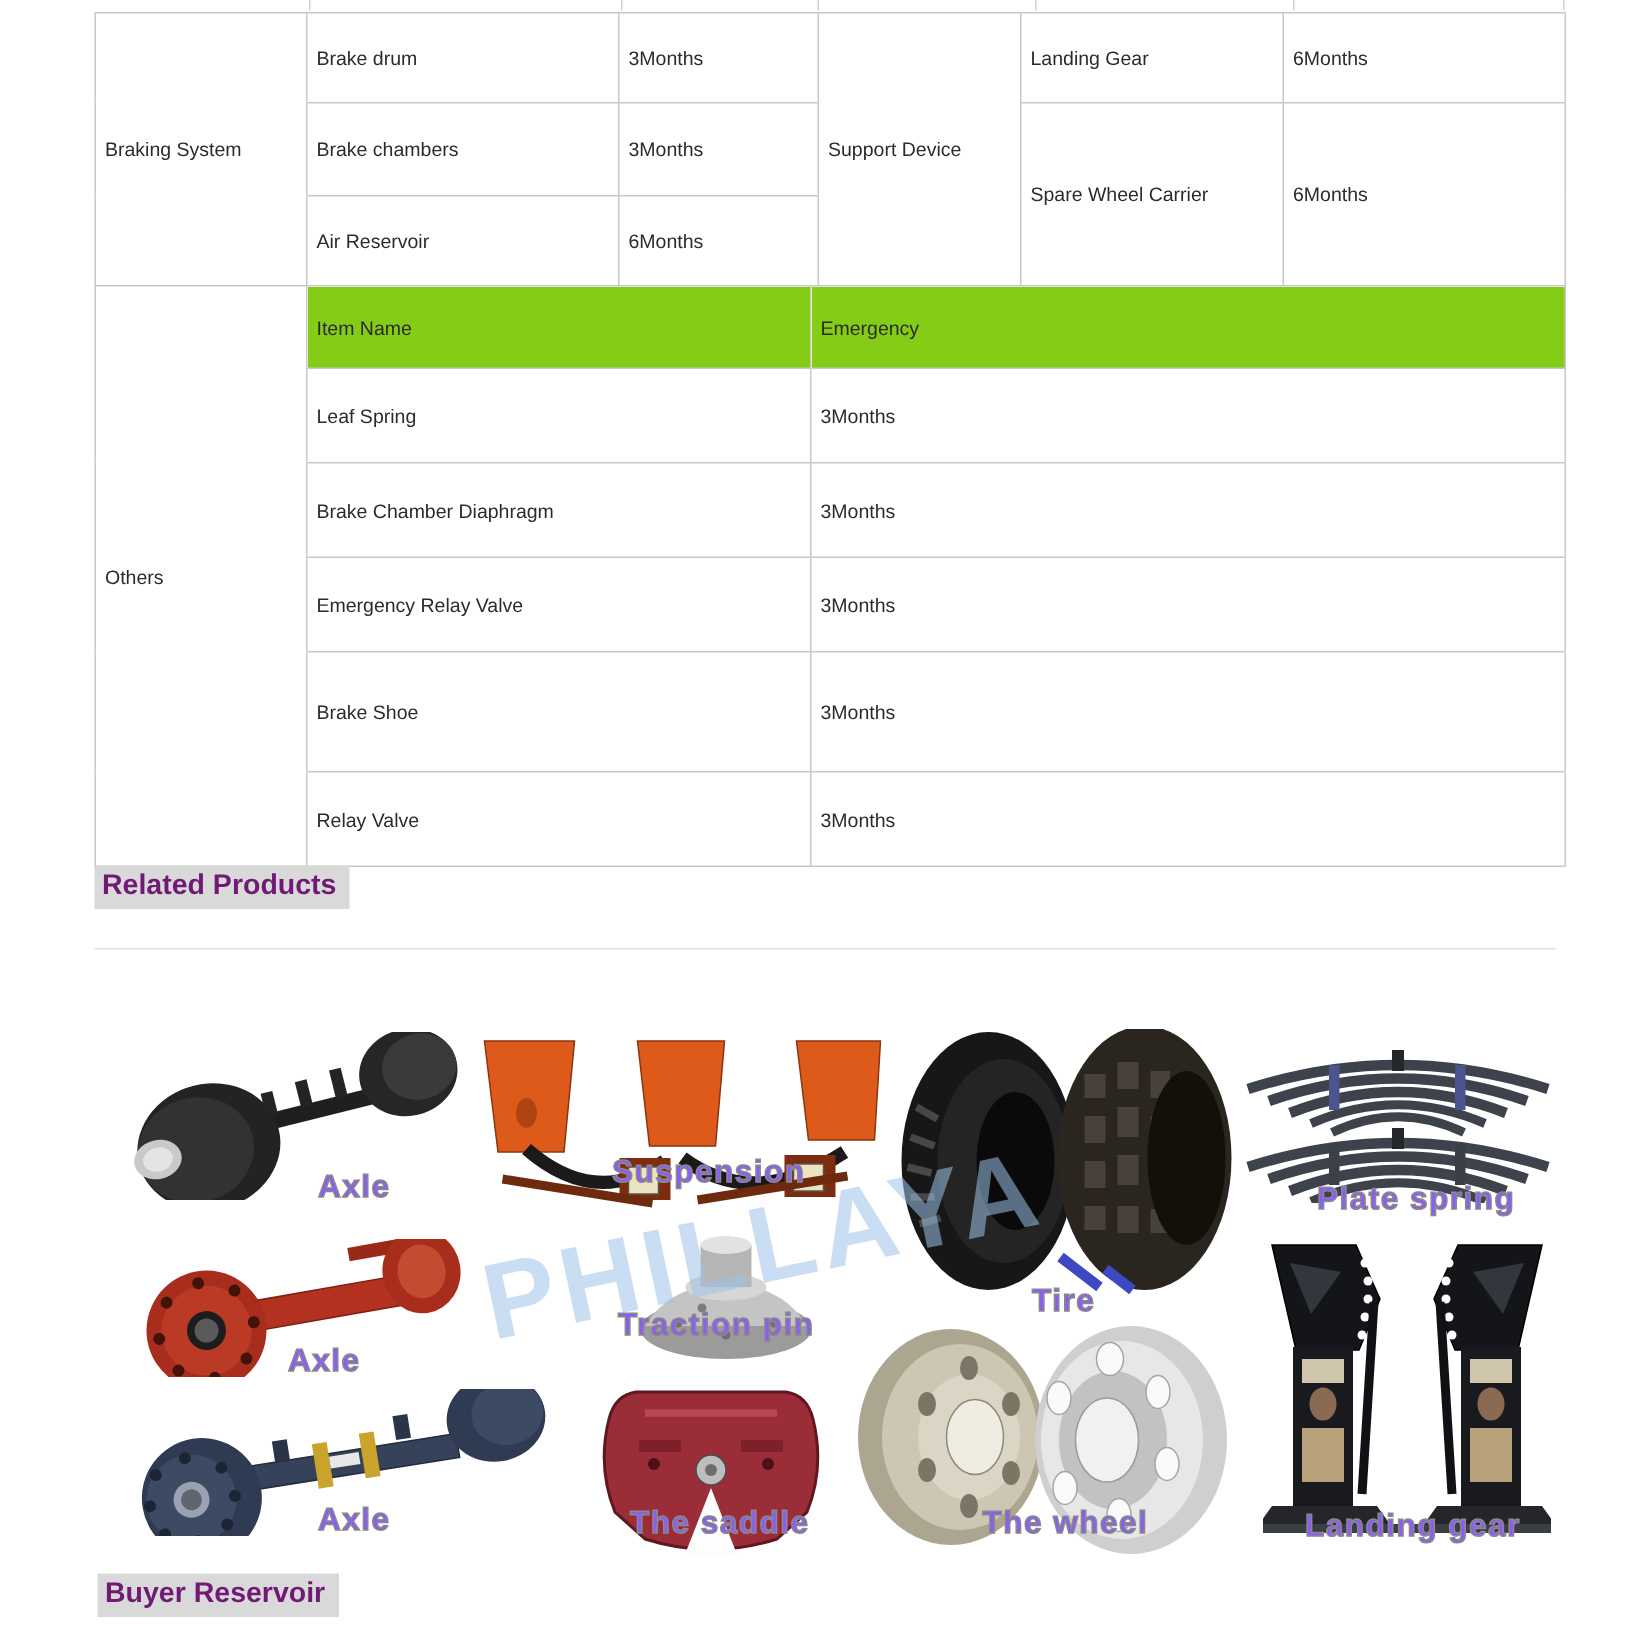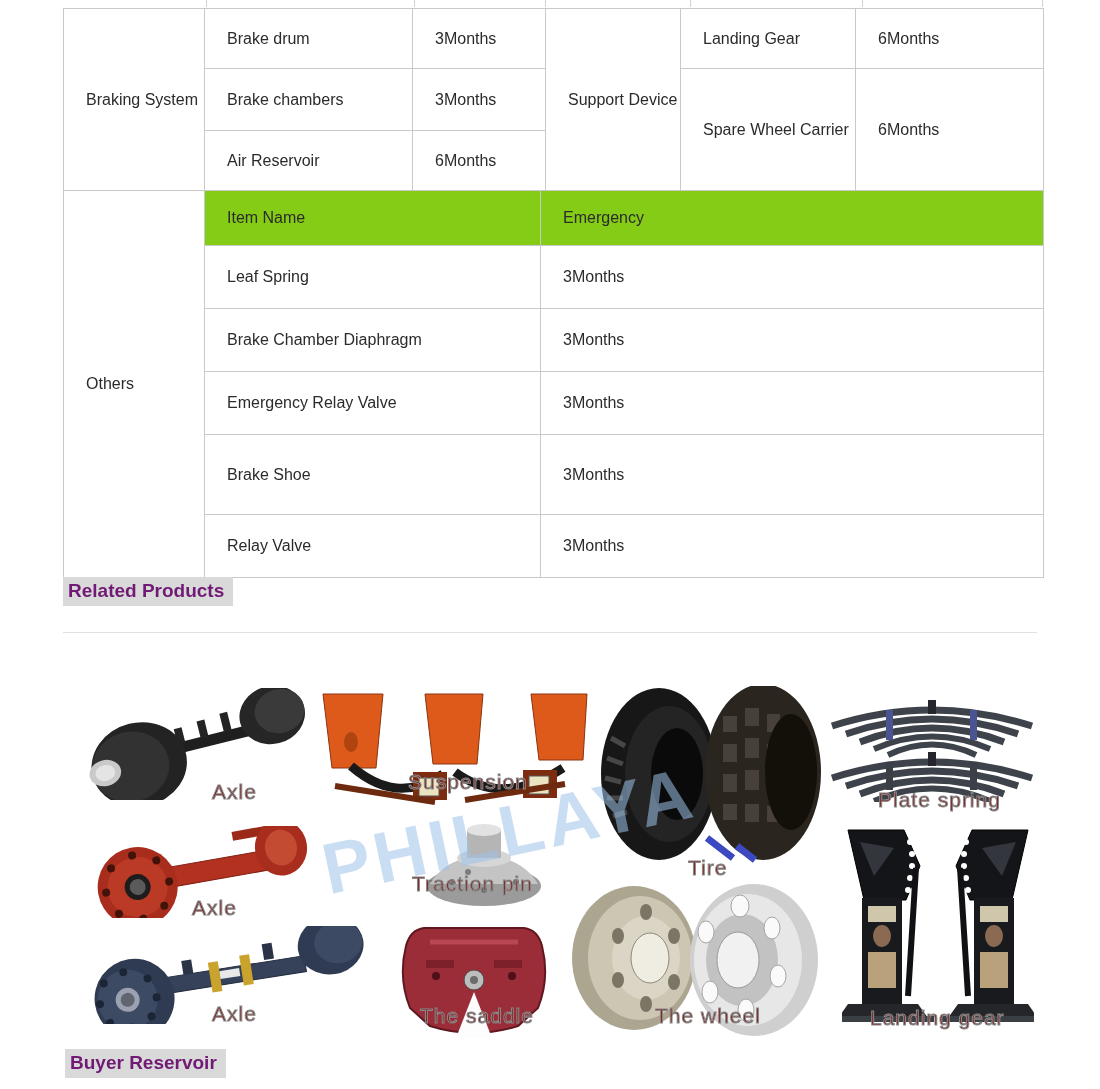--- a/index.html
+++ b/index.html
@@ -5,39 +5,39 @@
   html,body{margin:0;padding:0;background:#fff;}
   .page{position:relative;width:1100px;height:1089px;background:#fff;overflow:hidden;
         font-family:"Liberation Sans","DejaVu Sans",sans-serif;color:#222;}
 
   
   .cutoff{position:absolute;left:0;top:0;width:1100px;height:7px;}
   .cutoff .tick{position:absolute;top:0;width:1px;height:7px;background:#d2d2d2;}
 
   
   table.wt{border-collapse:collapse;table-layout:fixed;position:absolute;left:63px;background:#fff;}
-  table.wt td{border:1px solid #c9c9c9;font-size:16px;color:#2b2b2b;
-              padding:0 4px 0 22px;vertical-align:middle;overflow:hidden;white-space:nowrap;}
+  table.wt td{border:1px solid #c9c9c9;font-size:13px;color:#2b2b2b;
+              padding:0 4px 0 6px;vertical-align:middle;overflow:hidden;white-space:nowrap;}
   table.t1{top:8px;width:980px;}
   table.t2{top:190px;width:980px;}
   td.vtop{vertical-align:top;padding-top:20px;}
   td.blue{background:#84cc16;color:#fff;border-color:#c9c9c9;}
   
   
   .section-label{position:absolute;background:#d9d9d9;color:#701a75;font-weight:bold;
                  font-size:19px;padding:4px 9px 5px 5px;line-height:20px;}
   .lbl-related{left:63px;top:577px;}
   .lbl-feedback{left:65px;top:1049px;}
 
   .divider{position:absolute;left:63px;top:632px;width:974px;height:1px;background:#e0e0e0;}
 
   
   .product{position:absolute;}
   .product svg{display:block;width:100%;height:100%;}
-  .caption{position:absolute;font-size:21px;font-weight:normal;color:#7f1d1d;
+  .caption{position:absolute;font-size:21px;font-weight:bold;color:#8b5cf6;
            -webkit-text-stroke:1px #8a8a8a;letter-spacing:1px;z-index:5;white-space:nowrap;}
   .watermark{position:absolute;left:315px;top:830px;font-size:72px;font-weight:bold;
              letter-spacing:4px;color:rgba(158,195,233,0.55);transform:rotate(-12deg);
              transform-origin:left top;z-index:4;pointer-events:none;}
 </style>
 </head>
 <body>
 
 <div class="page">
 

